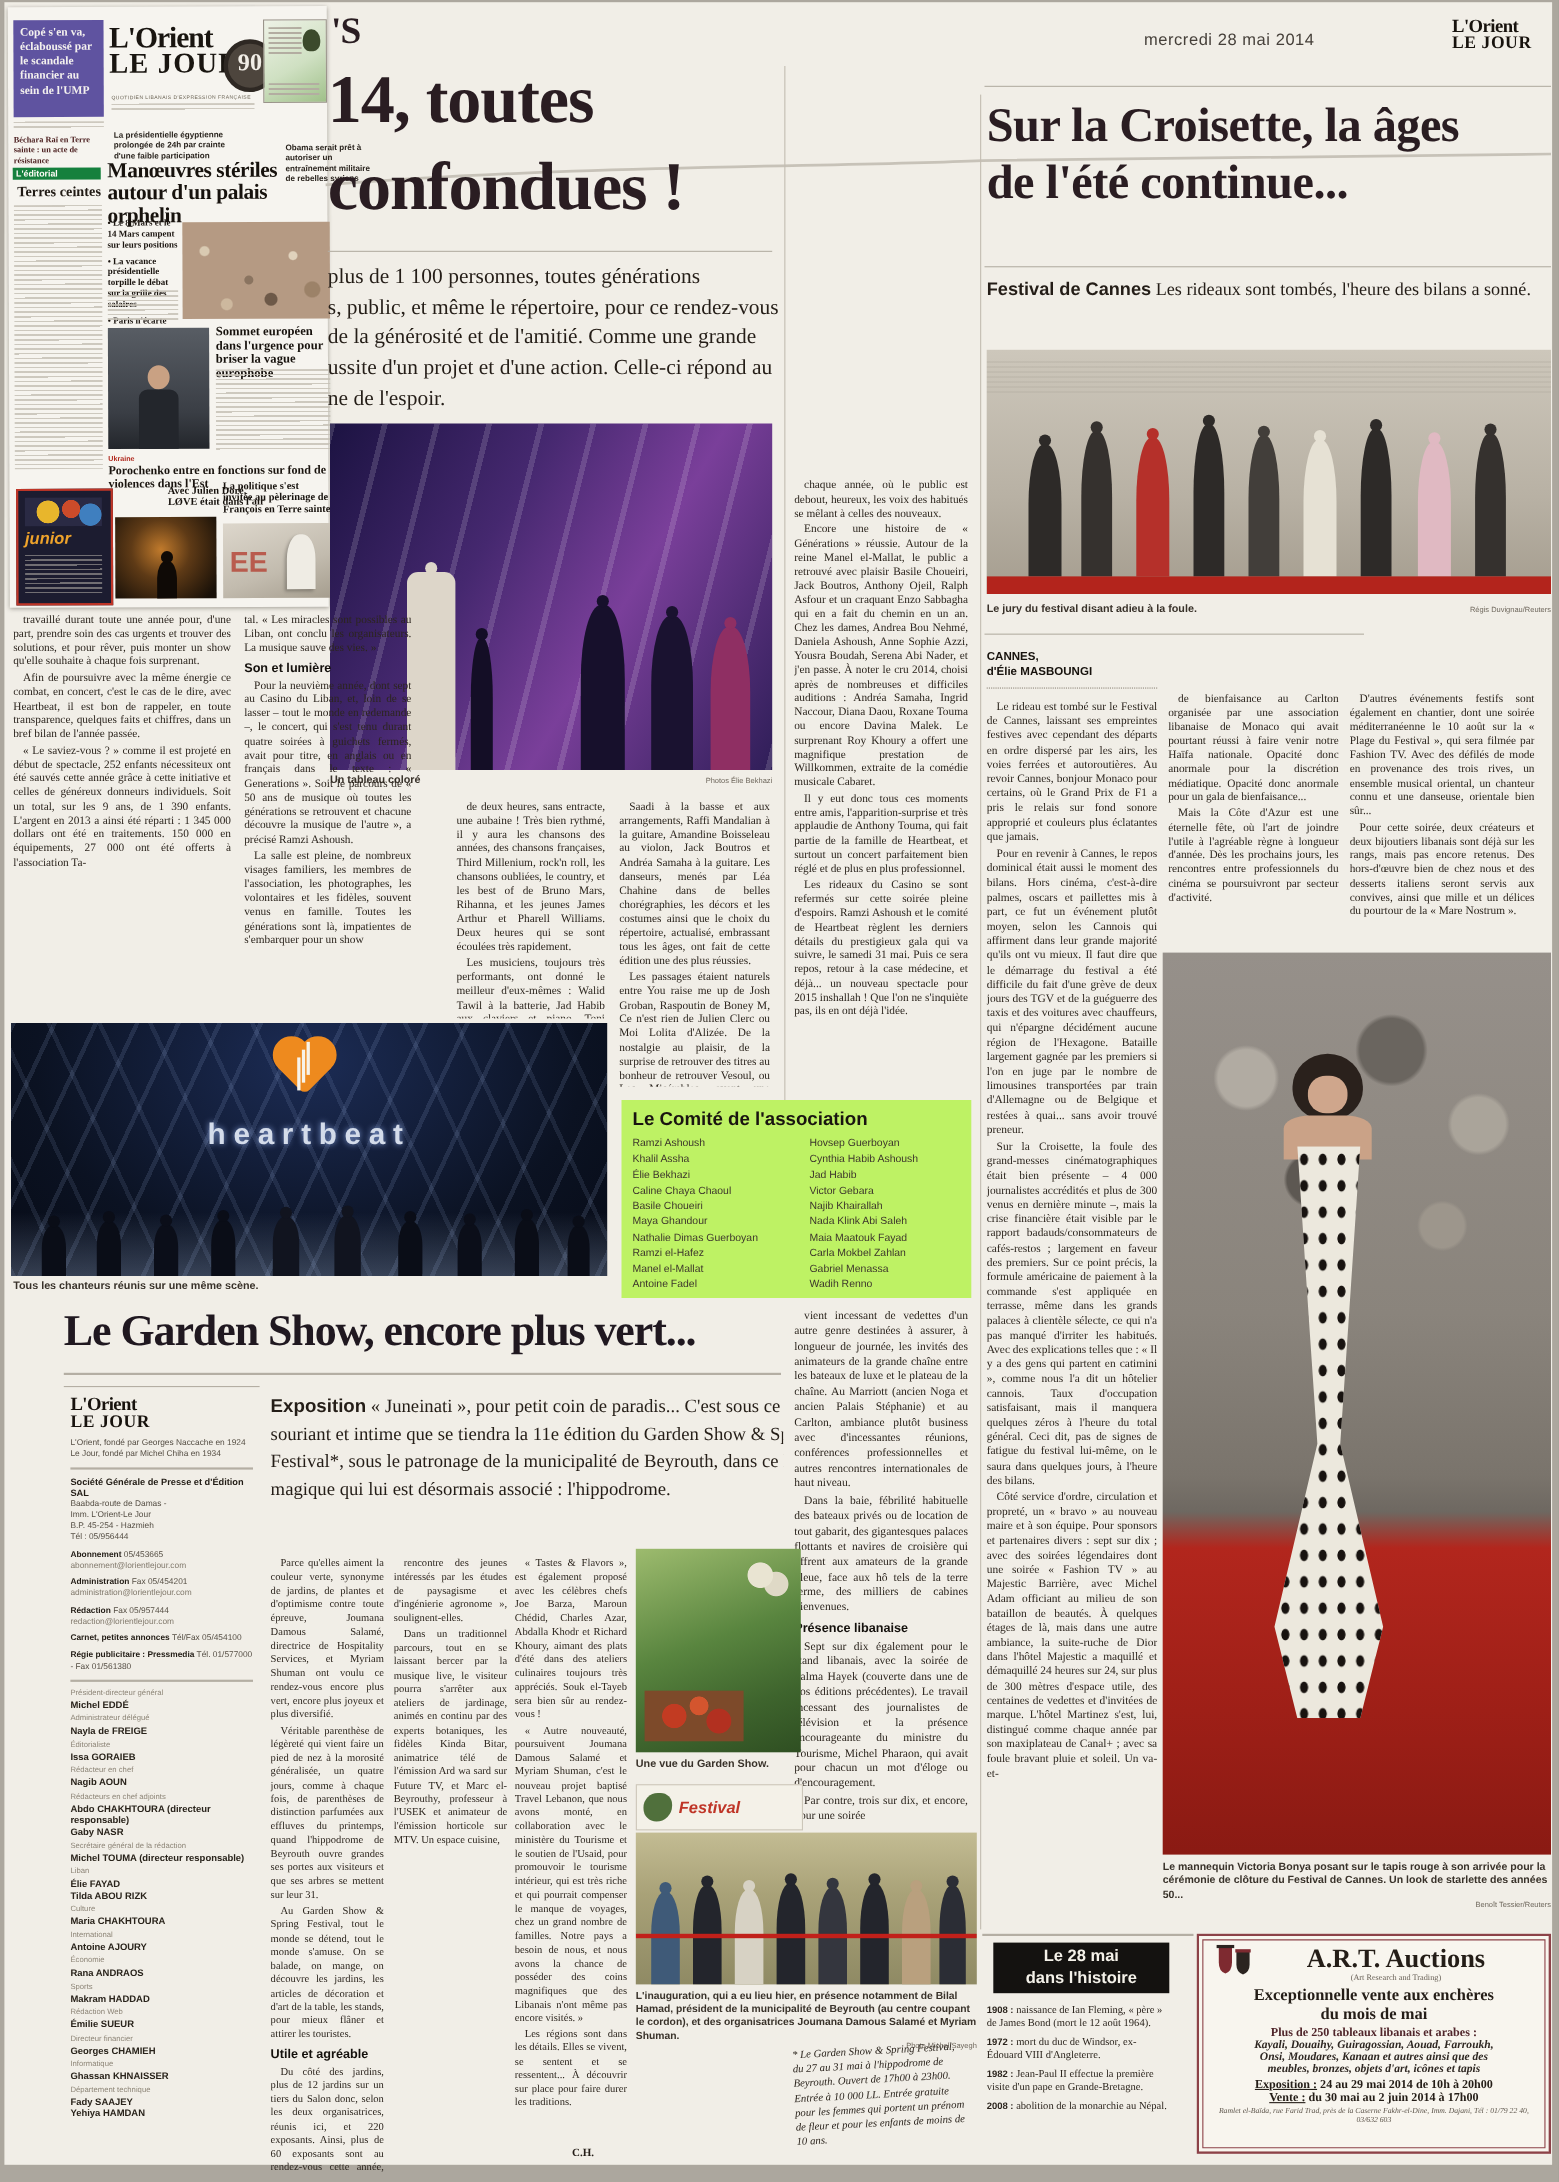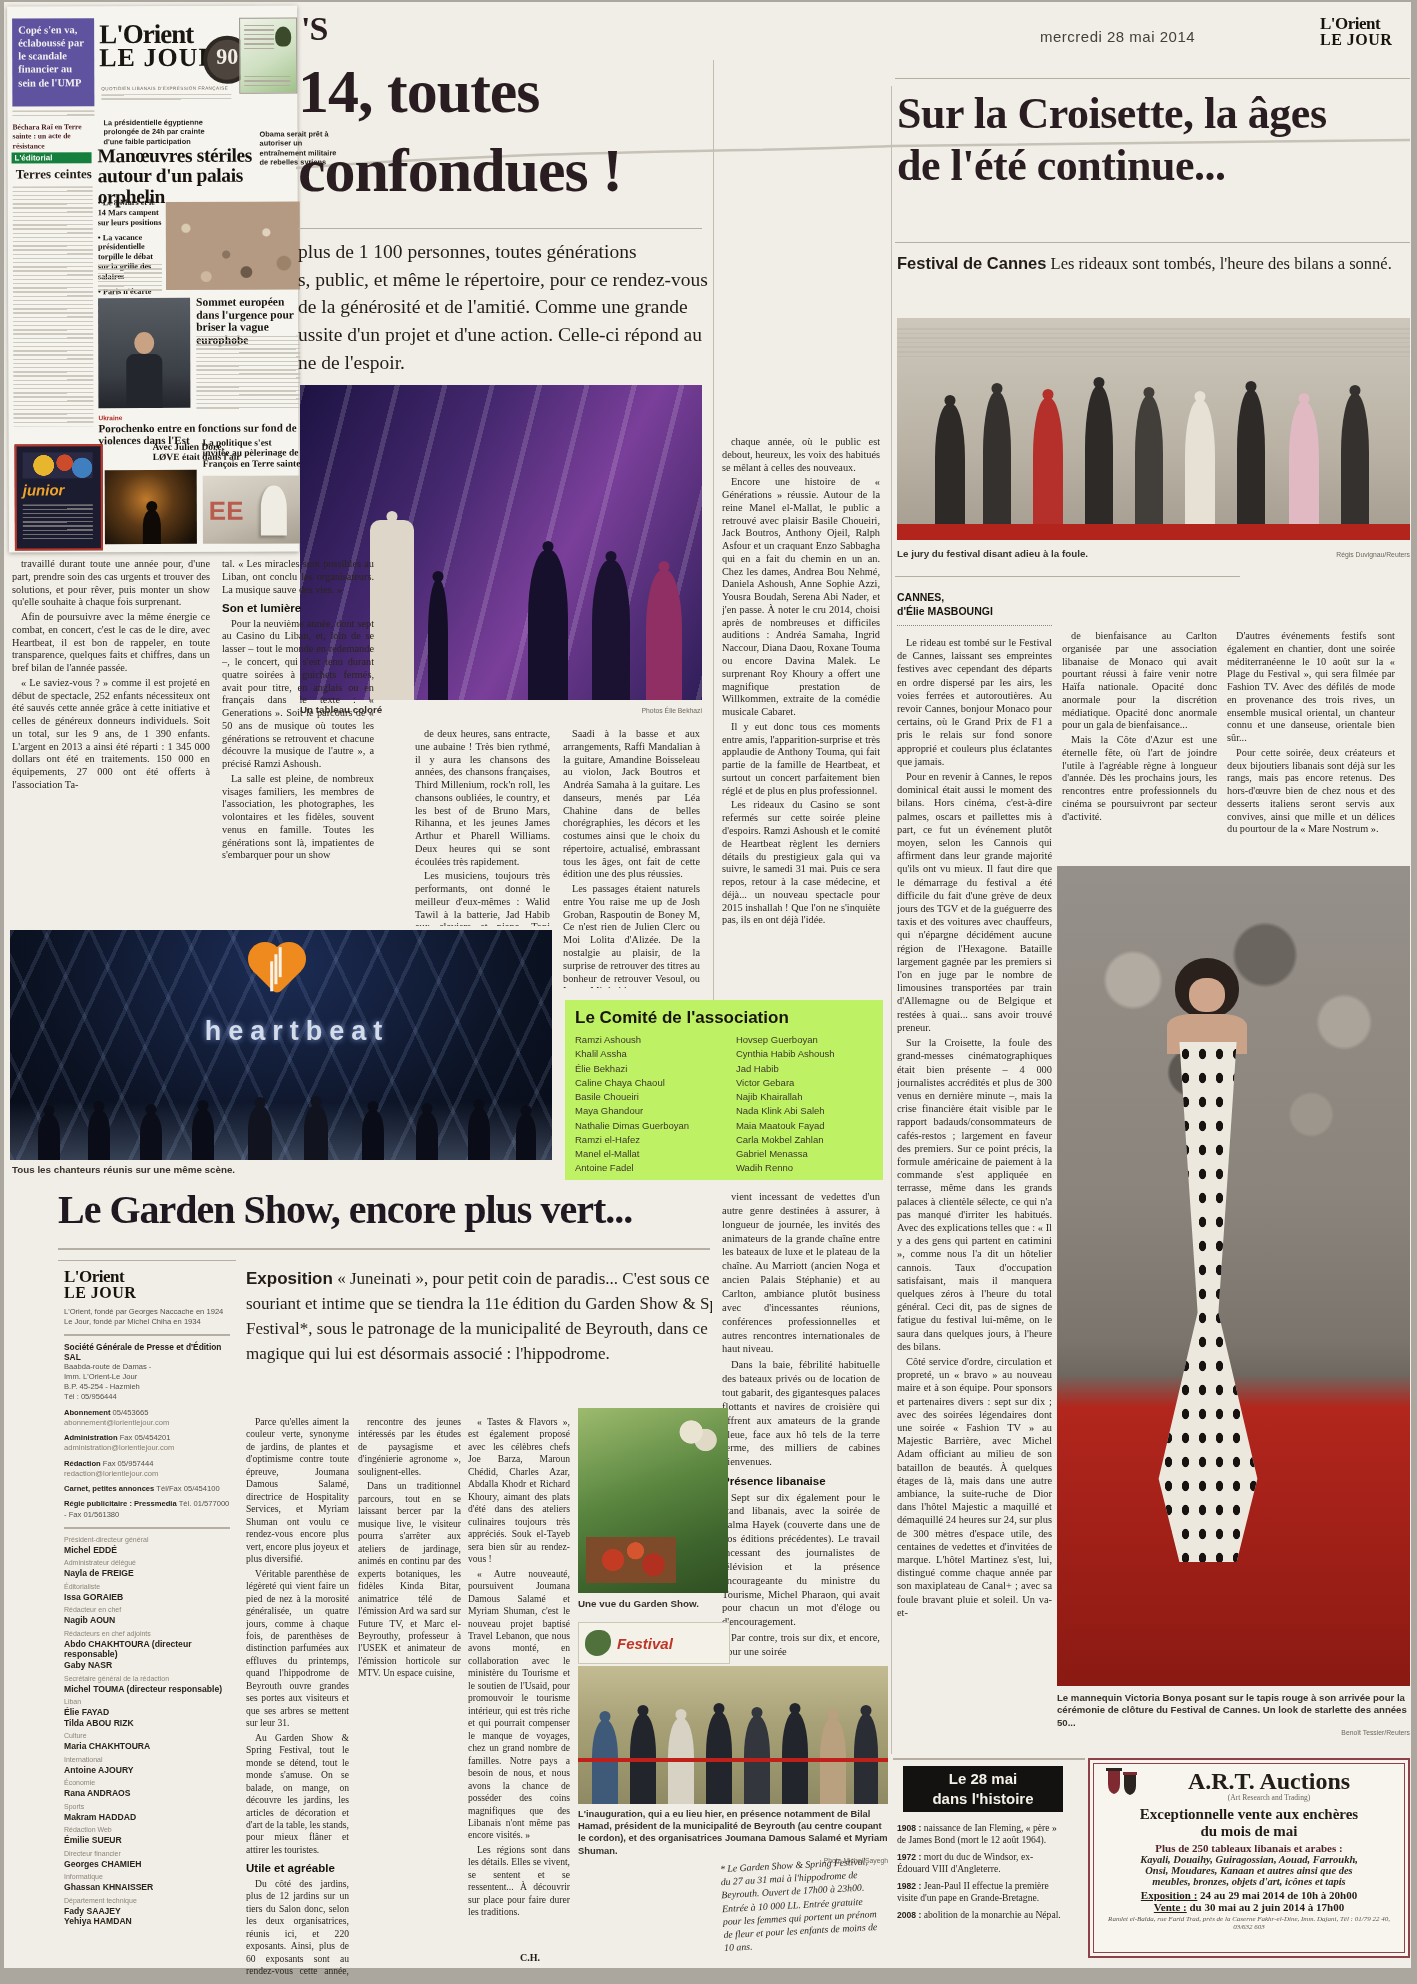--- a/index.html
+++ b/index.html
@@ -181,21 +181,21 @@
       <p>Les rideaux du Casino se sont refermés sur cette soirée pleine d'espoirs. Ramzi Ashoush et le comité de Heartbeat règlent les derniers détails du prestigieux gala qui va suivre, le samedi 31 mai. Puis ce sera repos, retour à la case médecine, et déjà... un nouveau spectacle pour 2015 inshallah ! Que l'on ne s'inquiète pas, ils en ont déjà l'idée.</p>
     </div>
 
   <div class="abs" style="left:10px;top:930px;width:542px;height:230px;overflow:hidden;background:radial-gradient(ellipse at 50% 15%,#1c2c55 0%,#0b1222 65%,#070b16 100%);">
     <div class="abs" style="left:0;top:0;width:100%;height:100%;background:repeating-linear-gradient(115deg,rgba(180,205,255,.12) 0 4px,rgba(0,0,0,0) 4px 34px),repeating-linear-gradient(65deg,rgba(180,205,255,.10) 0 4px,rgba(0,0,0,0) 4px 42px);"></div>
     <div class="heart" style="left:250px;top:24px;">
         <i style="left:8px;top:2px;"></i>
         <i style="left:16px;top:0;"></i>
         <i style="left:24px;top:-2px;"></i>
       </div>
-    <div class="abs sans" style="left:0;top:86px;width:100%;text-align:center;font-weight:bold;font-size:27px;letter-spacing:7px;color:#d4dcea;text-shadow:0 0 6px rgba(160,190,255,.8);margin-left:16px;">heartbeat</div>
+    <div class="abs sans" style="left:0;top:86px;width:100%;text-align:center;font-weight:bold;font-size:27px;letter-spacing:7px;color:#d4dcea;text-shadow:0 0 6px rgba(160,190,255,.8);">heartbeat</div>
     <div class="abs" style="left:0;bottom:0;width:100%;height:58px;background:linear-gradient(180deg,rgba(0,0,0,0) 0%,rgba(190,215,255,.25) 100%);"></div>
     <div class="sil" style="left:28px;width:22px;height:46px;background:#0a0d17;"></div>
     <div class="sil" style="left:78px;width:22px;height:50px;background:#0a0d17;"></div>
     <div class="sil" style="left:130px;width:22px;height:47px;background:#0b0e19;"></div>
     <div class="sil" style="left:182px;width:22px;height:51px;background:#0a0d17;"></div>
     <div class="sil" style="left:238px;width:24px;height:54px;background:#11141f;"></div>
     <div class="sil" style="left:294px;width:24px;height:55px;background:#11141f;"></div>
     <div class="sil" style="left:352px;width:22px;height:50px;background:#0a0d17;"></div>
     <div class="sil" style="left:406px;width:22px;height:48px;background:#0b0e19;"></div>
     <div class="sil" style="left:458px;width:22px;height:52px;background:#0a0d17;"></div>

